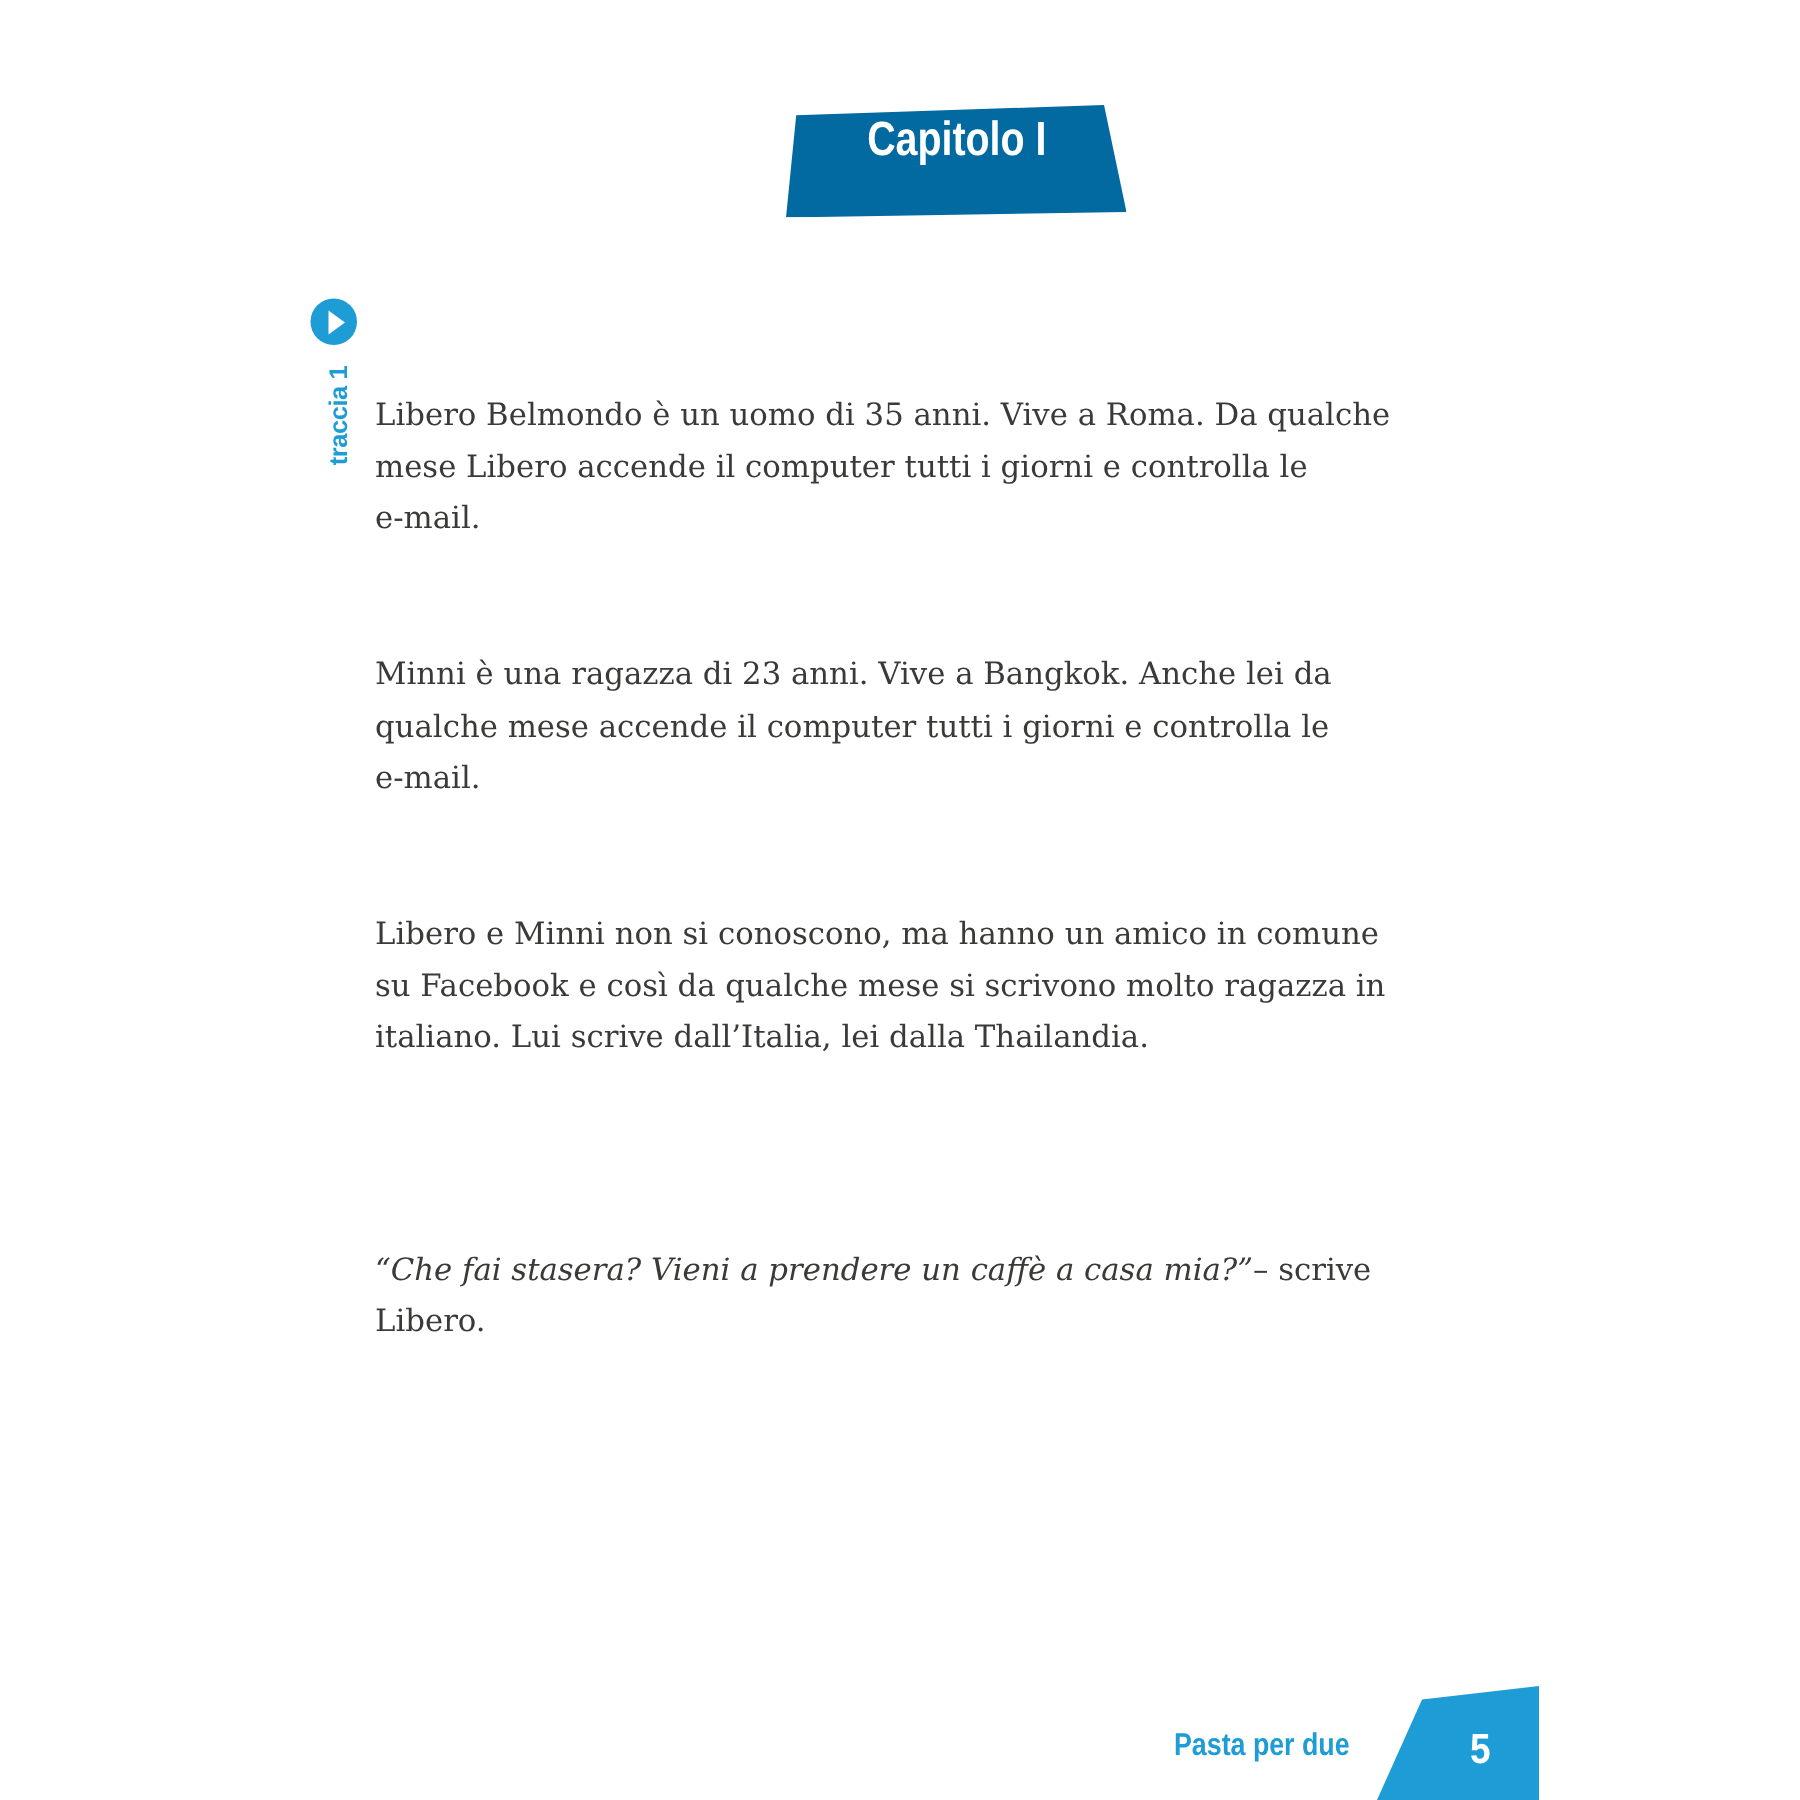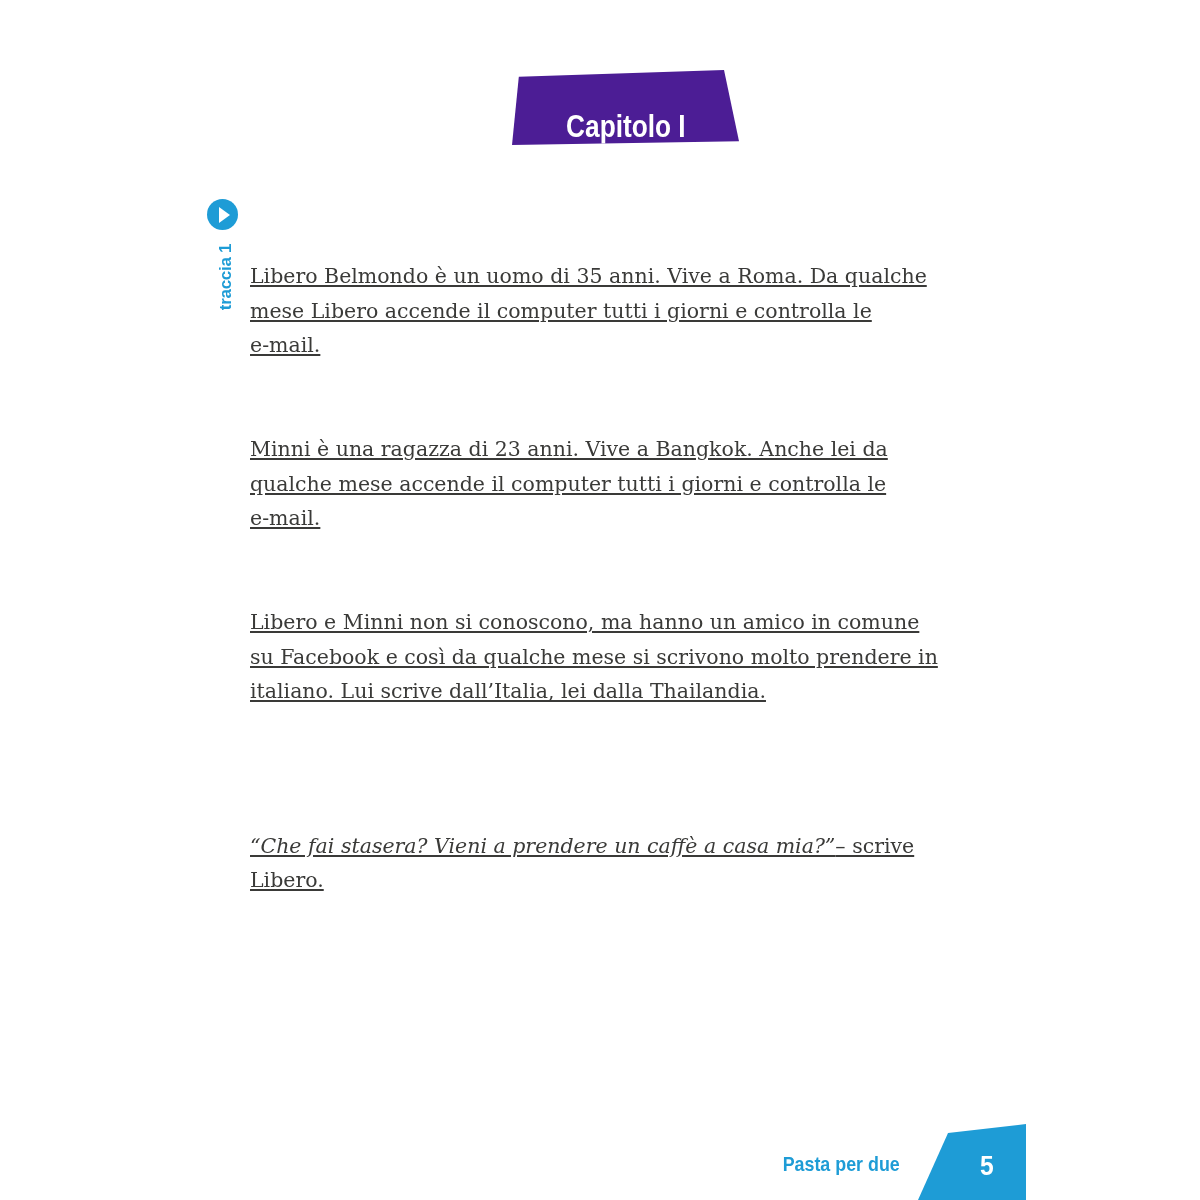--- a/index.html
+++ b/index.html
@@ -8,28 +8,28 @@
     width: 1200px;
     height: 1200px;
     background: #ffffff;
     overflow: hidden;
     font-family: "DejaVu Serif", serif;
   }
 
   
   .banner {
     position: absolute;
-    left: 512px;
+    left: 524px;
     top: 70px;
     width: 227px;
     height: 75px;
-    background: #4c1d95;
+    background: #0369a1;
     clip-path: polygon(3% 9%, 93.4% 0%, 100% 95%, 0% 100%);
     display: flex;
-    align-items: flex-end;
+    align-items: flex-start;
     justify-content: center;
   }
   .banner-title {
     color: #ffffff;
     font-family: "Liberation Sans", sans-serif;
     font-weight: 700;
     font-size: 32px;
     transform: scaleX(0.82);
     padding-top: 4px;
     white-space: nowrap;
@@ -75,21 +75,21 @@
   .body-text {
     position: absolute;
     left: 250px;
     top: 190px;
     width: 760px;
     color: #3a3a38;
     font-size: 20.5px;
     line-height: 34.6px;
     white-space: pre;
   }
-  .body-text p { margin: 0; text-decoration: underline; }
+  .body-text p { margin: 0; }
   .body-text p.blk { margin-top: 16px; }
   .italic { font-style: italic; text-align: center; }
 
   
   .book-title {
     position: absolute;
     right: 300px;
     top: 1152px;
     color: #1e9cd6;
     font-family: "Liberation Sans", sans-serif;
@@ -137,21 +137,21 @@
   <div class="traccia">traccia 1</div>
 
   <div class="body-text">
     <p>Libero Belmondo è un uomo di 35 anni. Vive a Roma. Da qualche
 mese Libero accende il computer tutti i giorni e controlla le
 e-mail.</p>
     <p>Minni è una ragazza di 23 anni. Vive a Bangkok. Anche lei da
 qualche mese accende il computer tutti i giorni e controlla le
 e-mail.</p>
     <p>Libero e Minni non si conoscono, ma hanno un amico in comune
-su Facebook e così da qualche mese si scrivono molto prendere in
+su Facebook e così da qualche mese si scrivono molto ragazza in
 italiano. Lui scrive dall’Italia, lei dalla Thailandia.</p>
 
     <p class="blk"><span class="italic">“Che fai stasera? Vieni a prendere un caffè a casa mia?”</span><span>– scrive
 Libero.</span></p>
 
 
     
 
     
 

